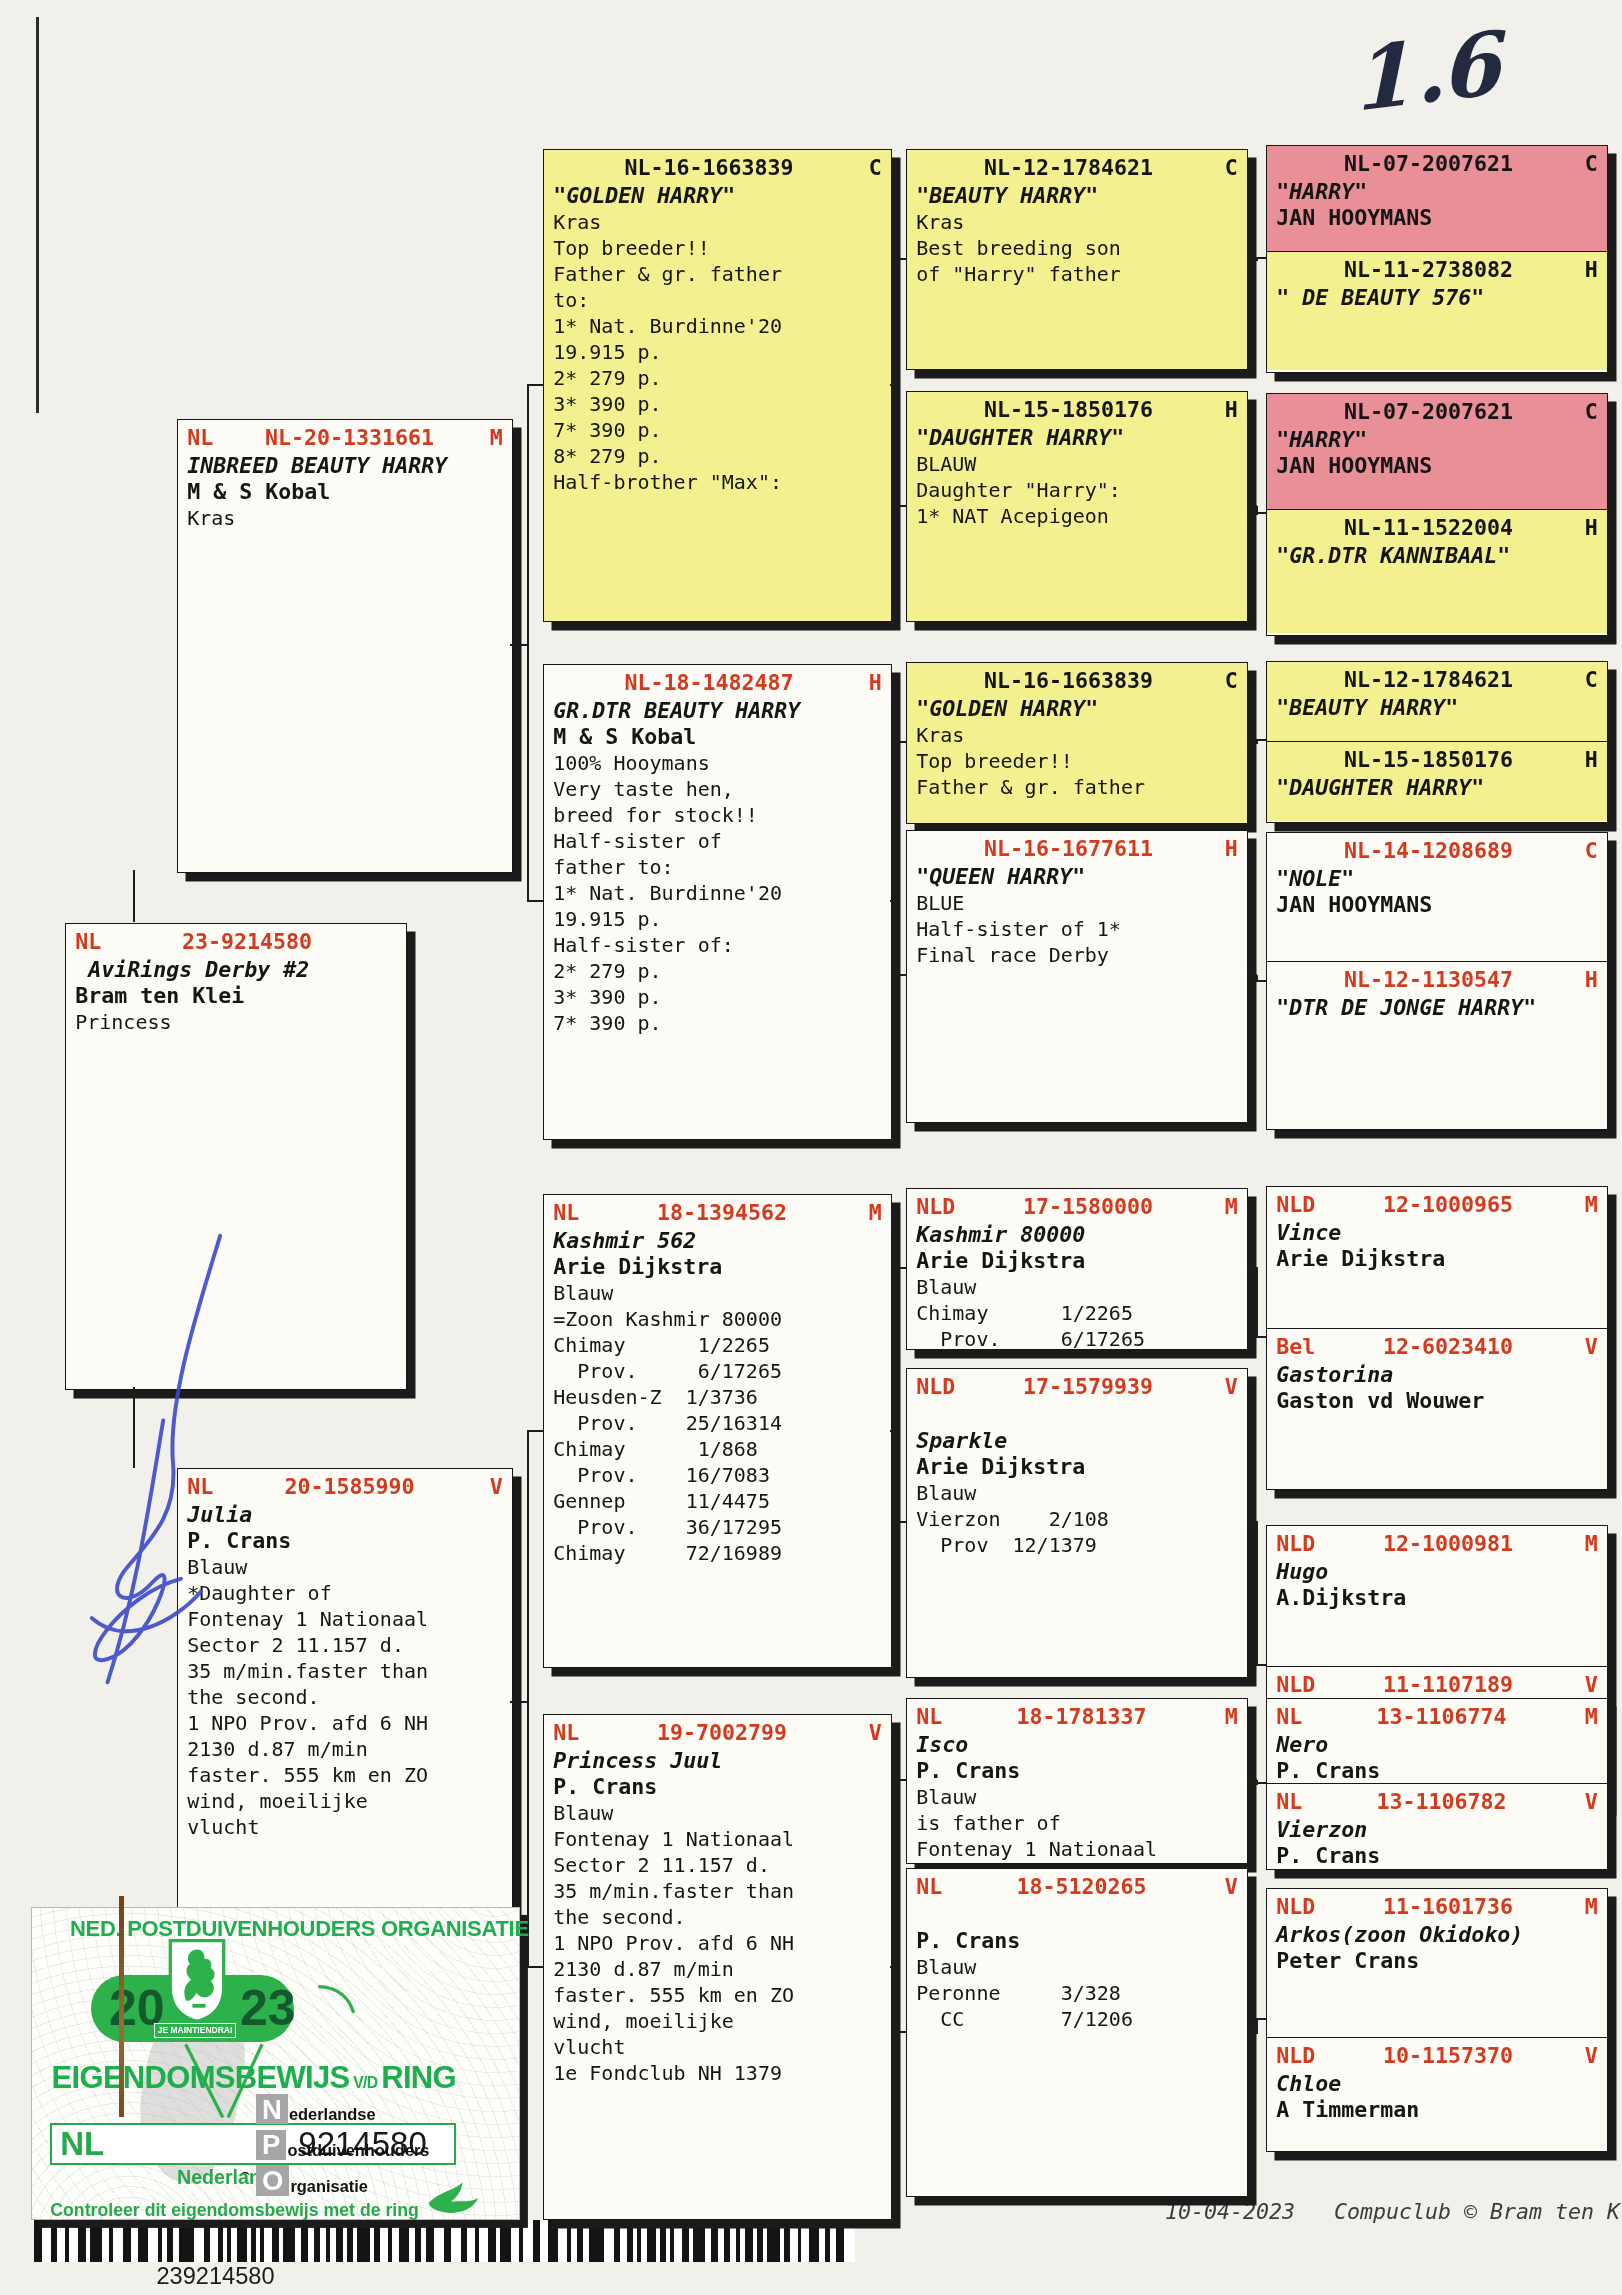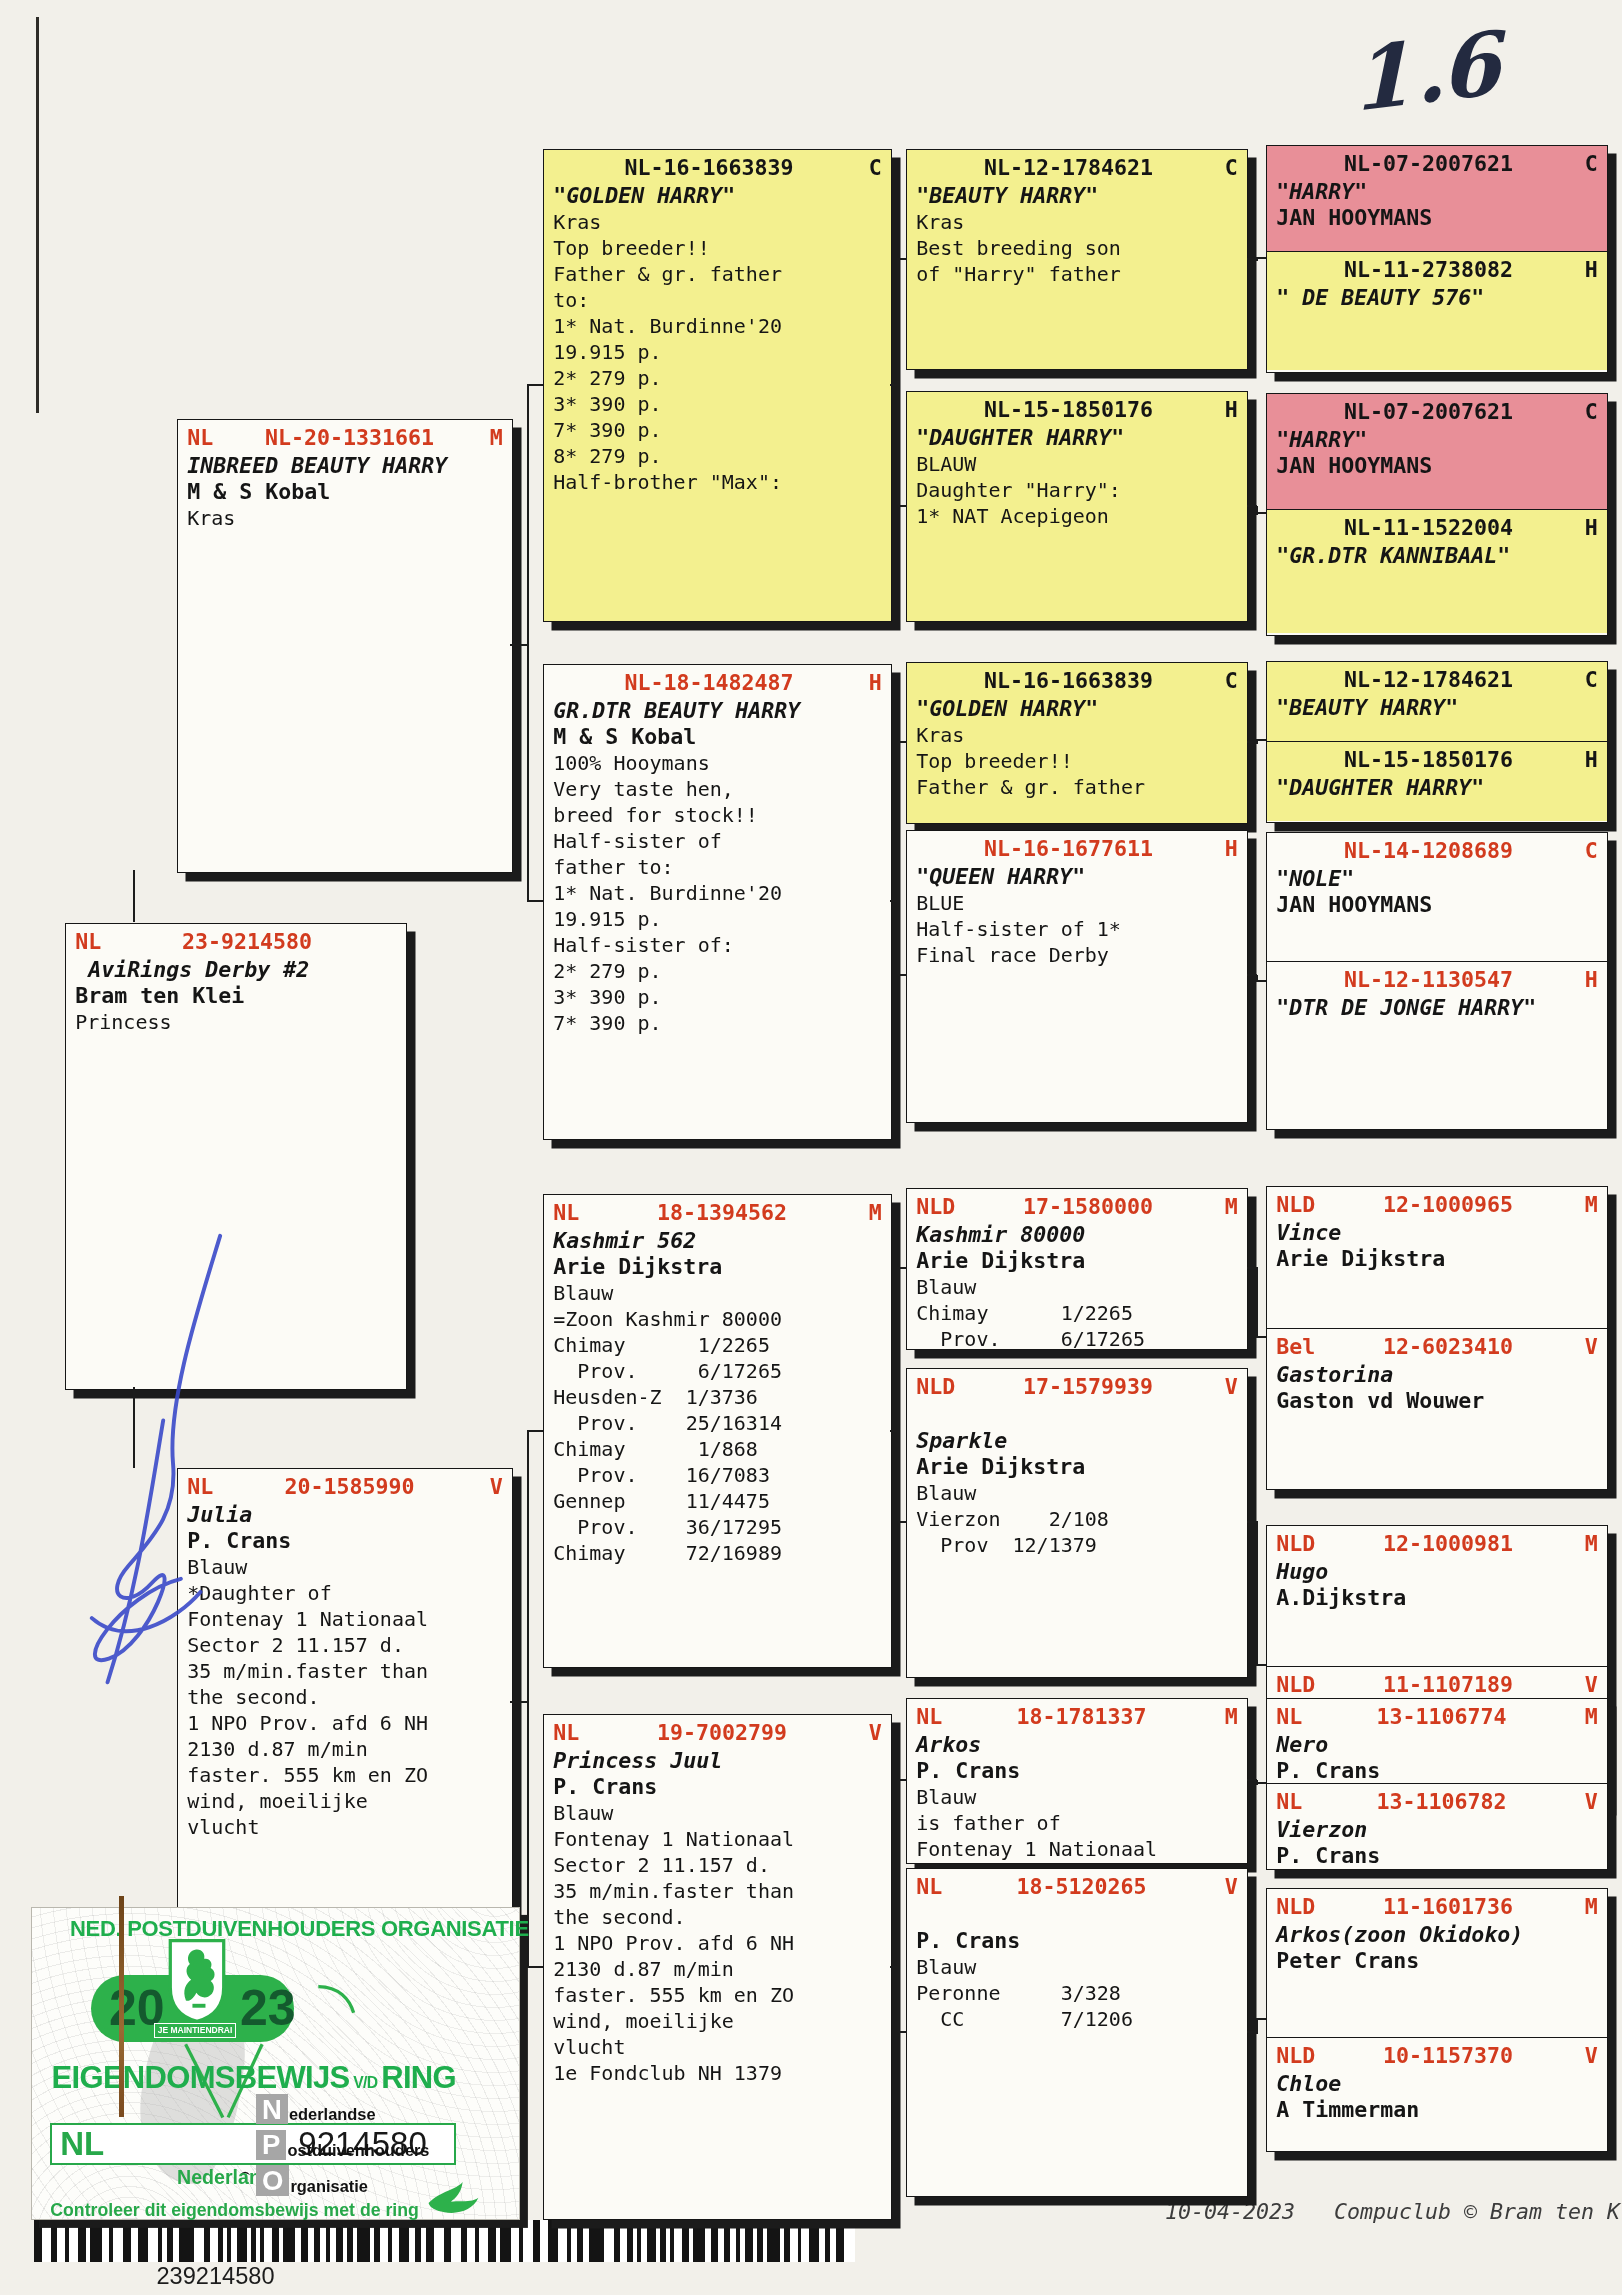--- a/index.html
+++ b/index.html
@@ -398,21 +398,21 @@
     <div class="box bg-white" style="left: 906px; top: 1368px; width: 340px; height: 308px;">
       <div class="hdr red"><span class="p">NLD</span><span class="n">17-1579939</span><span class="s">V</span></div>
       <div class="name gap">Sparkle</div>
       <div class="owner">Arie Dijkstra</div>
       <div class="line">Blauw</div>
       <div class="line">Vierzon    2/108</div>
       <div class="line">  Prov  12/1379</div>
     </div>
     <div class="box bg-white" style="left: 906px; top: 1698px; width: 340px; height: 164px;">
       <div class="hdr red"><span class="p">NL</span><span class="n">18-1781337</span><span class="s">M</span></div>
-      <div class="name">Arkos</div>
+      <div class="name">Isco</div>
       <div class="owner">P. Crans</div>
       <div class="line">Blauw</div>
       <div class="line">is father of</div>
       <div class="line">Fontenay 1 Nationaal</div>
     </div>
     <div class="box bg-white" style="left: 906px; top: 1868px; width: 340px; height: 327px;">
       <div class="hdr red"><span class="p">NL</span><span class="n">18-5120265</span><span class="s">V</span></div>
       <div class="name"></div>
       <div class="owner">P. Crans</div>
       <div class="line">Blauw</div>

